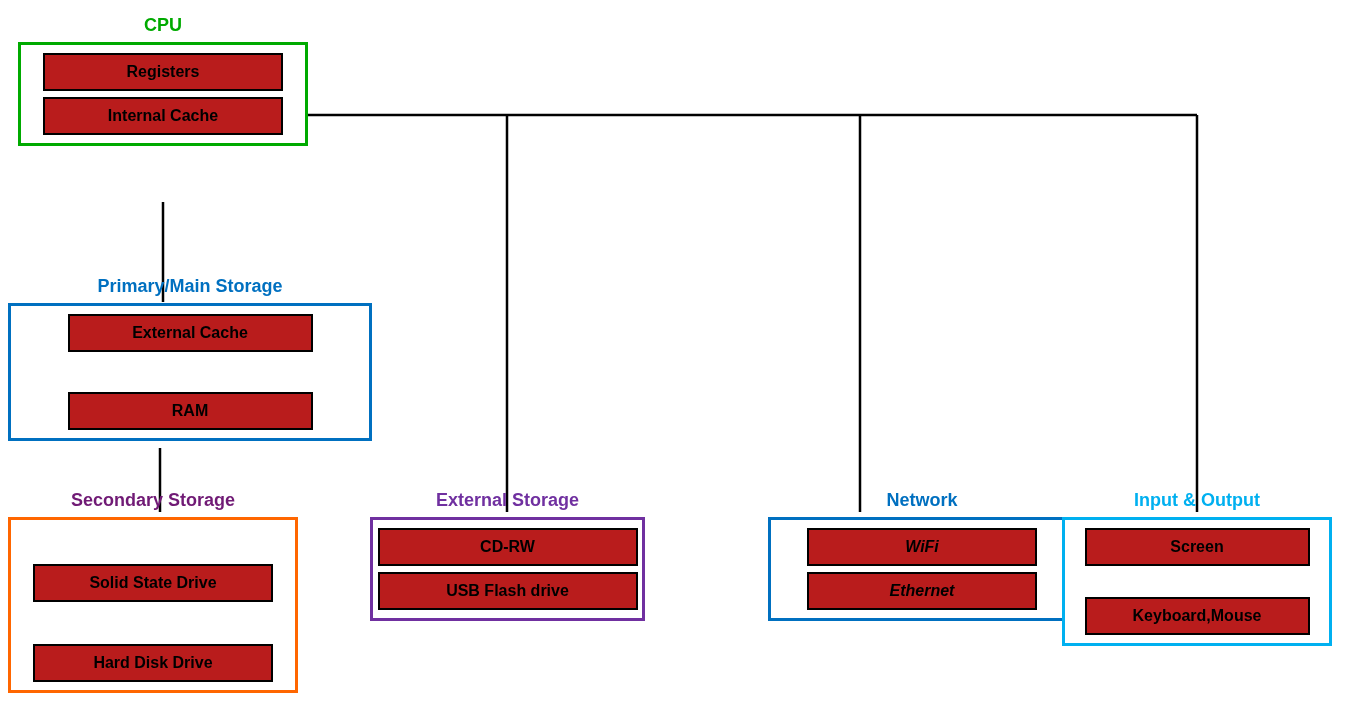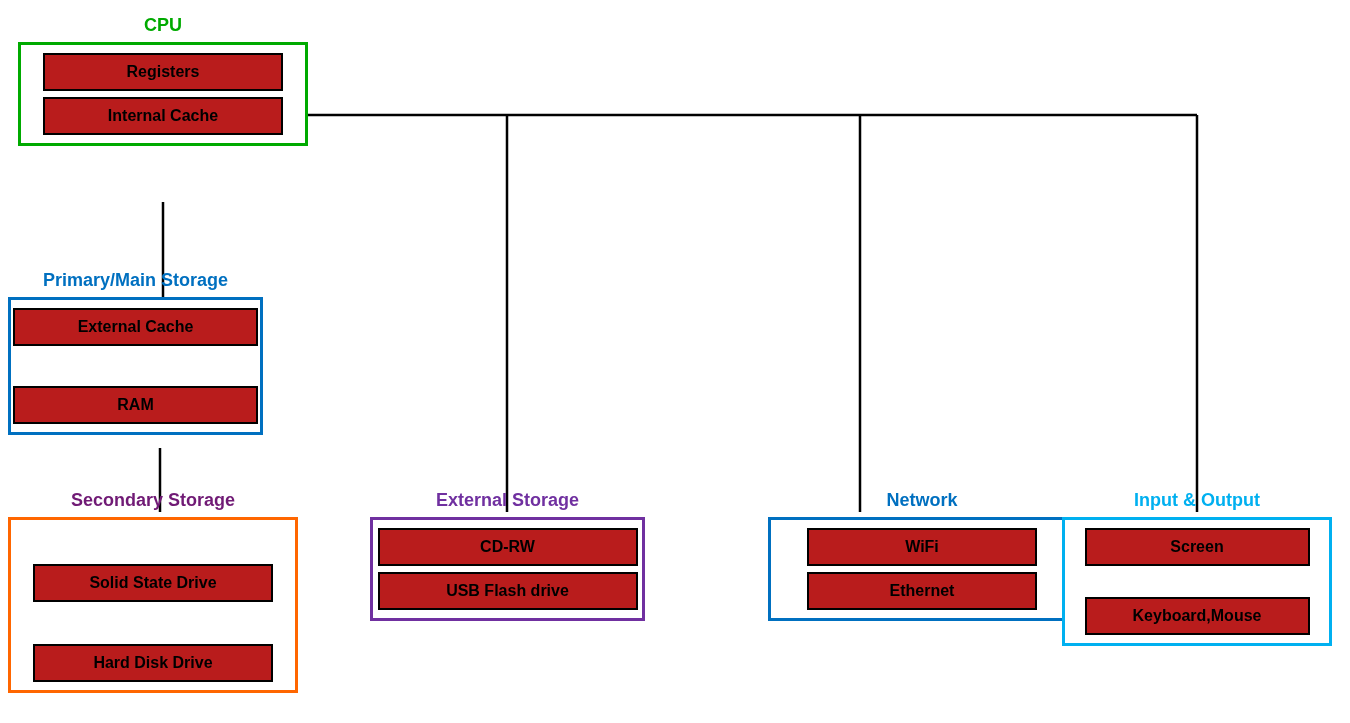--- a/index.html
+++ b/index.html
@@ -69,22 +69,22 @@
       top: 15px;
       width: 290px;
     }
     .cpu-group .group-title { color: #00aa00; }
     .cpu-group .group-border { border-color: #00aa00; width: 100%; }
     .cpu-group .item-box { width: 240px; }
 
     
     .primary-group {
       left: 8px;
-      top: 270px;
-      width: 255px;
+      top: 276px;
+      width: 364px;
     }
     .primary-group .group-title { color: #0070c0; }
     .primary-group .group-border { border-color: #0070c0; width: 100%; gap: 40px; }
     .primary-group .item-box { width: 245px; }
 
     
     .secondary-group {
       left: 8px;
       top: 490px;
       width: 290px;
@@ -105,21 +105,21 @@
 
     
     .network-group {
       left: 720px;
       top: 490px;
       width: 308px;
       margin-left: 48px;
     }
     .network-group .group-title { color: #0070c0; }
     .network-group .group-border { border-color: #0070c0; width: 100%; }
-    .network-group .item-box { width: 230px; }
+    .network-group .item-box { width: 230px; font-style: italic; }
 
     
     .io-group {
       left: 1062px;
       top: 490px;
       width: 270px;
     }
     .io-group .group-title { color: #00b0f0; }
     .io-group .group-border { border-color: #00b0f0; width: 100%; gap: 31px; }
     .io-group .item-box { width: 225px; }

